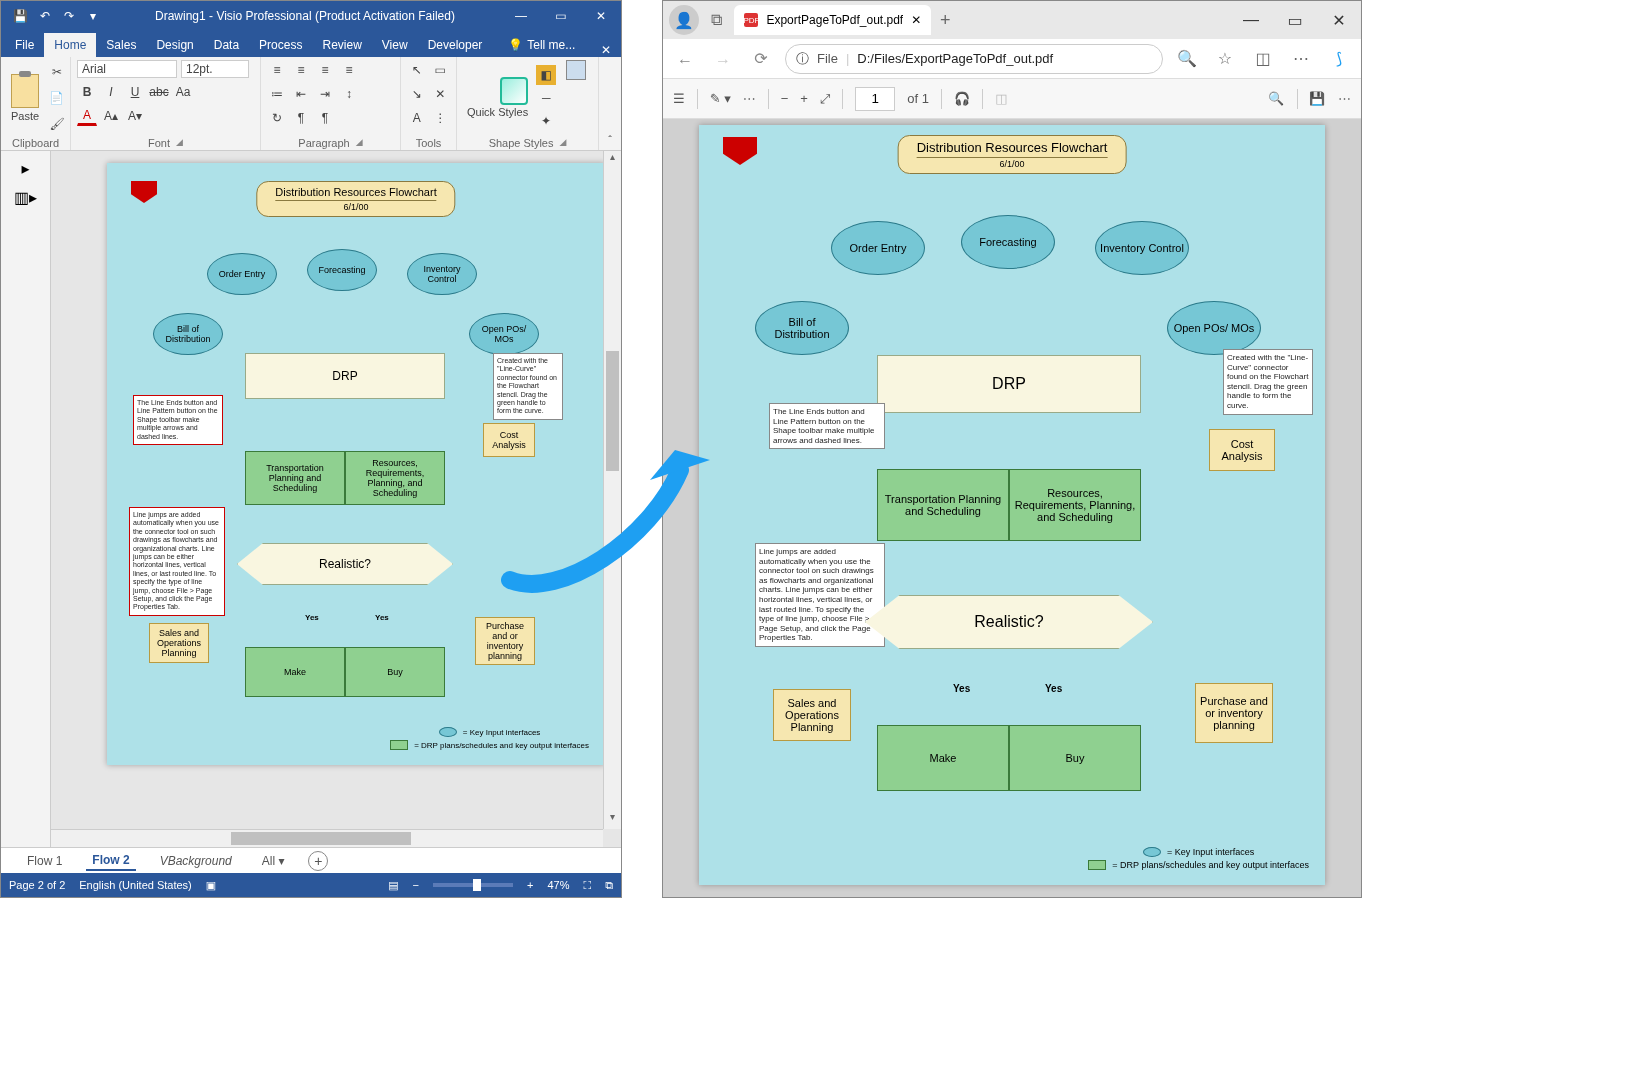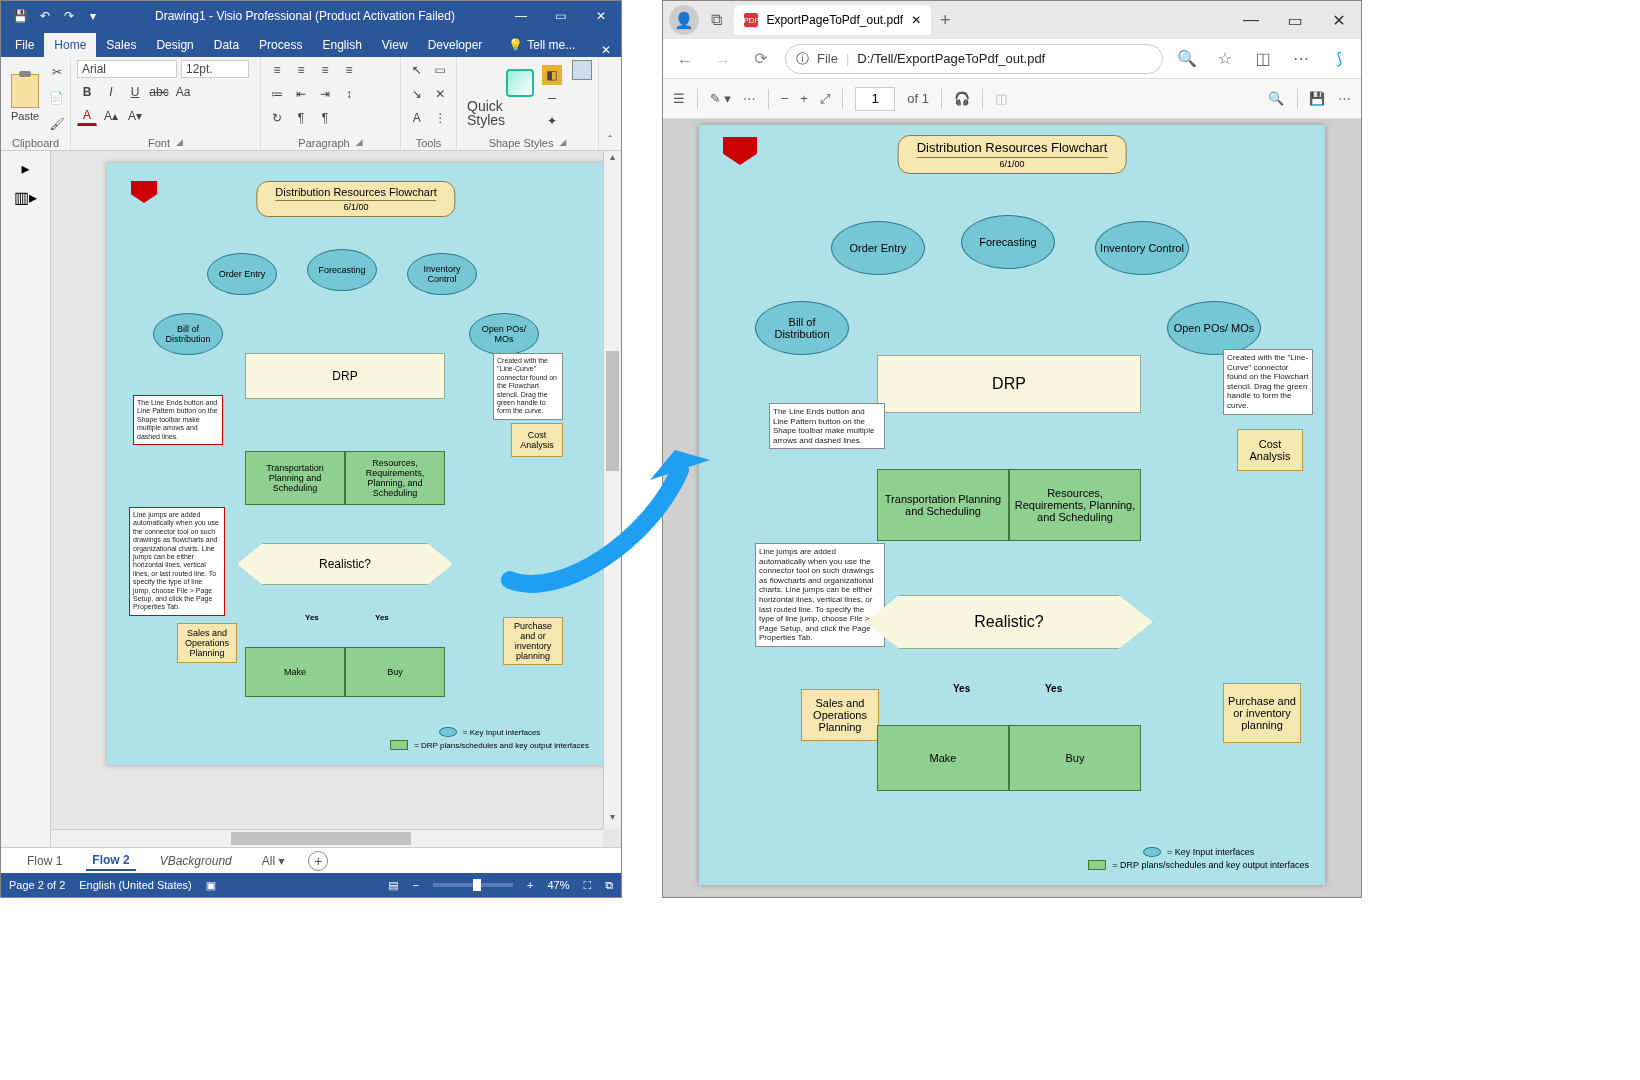--- a/index.html
+++ b/index.html
@@ -57,21 +57,21 @@
 .zoom-slider::after { content: ""; position: absolute; left: 40px; top: -4px; width: 8px; height: 12px; background: #fff; }
 
 
 .fc { position: absolute; inset: 0; font-size: 9px; }
 .fc-title-box { position: absolute; left: 50%; transform: translateX(-50%); top: 18px; background: #f6e7b0; border: 1px solid #8a7a40; border-radius: 12px; padding: 4px 18px; text-align: center; font-size: 11px; }
 .fc-title-box .date { border-top: 1px solid #8a7a40; font-size: 9px; margin-top: 2px; padding-top: 1px; }
 .red-tag { position: absolute; left: 24px; top: 18px; width: 26px; height: 22px; background: #c00; clip-path: polygon(0 0,100% 0,100% 60%,50% 100%,0 60%); }
 .ellipse { position: absolute; background: #76c7d5; border: 1px solid #2a7a8a; border-radius: 50%; display: flex; align-items: center; justify-content: center; text-align: center; font-size: 9px; padding: 4px; }
 .proc { position: absolute; background: #f9f6e0; border: 1px solid #9a8; display: flex; align-items: center; justify-content: center; text-align: center; font-size: 12px; }
 .greenbox { position: absolute; background: #8fd090; border: 1px solid #3a7a3a; display: flex; align-items: center; justify-content: center; text-align: center; font-size: 9px; padding: 4px; }
-.yellowbox { position: absolute; background: #f6e7b0; border: 1px solid #b89a40; display: flex; align-items: center; justify-content: center; text-align: center; font-size: 9px; padding: 4px; margin-left: 28px; }
+.yellowbox { position: absolute; background: #f6e7b0; border: 1px solid #b89a40; display: flex; align-items: center; justify-content: center; text-align: center; font-size: 9px; padding: 4px; }
 .decision { position: absolute; background: #f9f6e0; border: 1px solid #9a8; display: flex; align-items: center; justify-content: center; font-size: 12px; clip-path: polygon(12% 0,88% 0,100% 50%,88% 100%,12% 100%,0 50%); }
 .note { position: absolute; background: #fff; border: 1px solid #c00; font-size: 7px; padding: 3px; line-height: 1.2; color: #222; }
 .note.gray { border-color: #888; }
 .legend { position: absolute; right: 16px; bottom: 12px; font-size: 8px; }
 .legend div { display: flex; align-items: center; gap: 6px; margin-bottom: 3px; justify-content: center; }
 .legend .le { width: 18px; height: 10px; border: 1px solid #2a7a8a; background: #76c7d5; border-radius: 50%; }
 .legend .lg { width: 18px; height: 10px; border: 1px solid #3a7a3a; background: #8fd090; }
 .yn { position: absolute; font-size: 8px; font-weight: bold; }
 
 
@@ -131,21 +131,21 @@
     </div>
   </div>
 
   <div class="visio-tabs">
     <div class="tab">File</div>
     <div class="tab active">Home</div>
     <div class="tab">Sales</div>
     <div class="tab">Design</div>
     <div class="tab">Data</div>
     <div class="tab">Process</div>
-    <div class="tab">English</div>
+    <div class="tab">Review</div>
     <div class="tab">View</div>
     <div class="tab">Developer</div>
     <div class="tell">
         <span>💡</span>
         <span>Tell me...</span>
       </div>
     <div class="tabclose">✕</div>
   </div>
 
   <div class="visio-ribbon">
@@ -234,21 +234,21 @@
       </div>
       <div class="label">
           <span>Tools</span>
         </div>
     </div>
 
     <div class="ribbon-group" style="flex:1">
       <div class="body">
         <div class="rb-btn">
           <div class="quickstyles-icon"></div>
-          <span style="font-size:14px;line-height:1">Quick Styles</span>
+          <span style="font-size:11px;line-height:1">Quick Styles</span>
         </div>
         <div style="display:flex;flex-direction:column;gap:3px;justify-content:center">
           <span class="icnbtn" style="background:#e8b030">◧</span>
           <span class="icnbtn">─</span>
           <span class="icnbtn">✦</span>
         </div>
         <div class="shape-gallery" style="margin-left:6px">
             <div></div>
           </div>
       </div>
@@ -366,21 +366,21 @@
   </div>
 
   <div class="edge-toolbar">
     <span class="nav">←</span>
     <span class="nav" style="color:#ccc">→</span>
     <span class="nav">⟳</span>
     <div class="edge-url">
       <span>ⓘ</span>
       <span>File</span>
       <span style="color:#ccc">|</span>
-      <span style="color:#222">D:/Tell/ExportPageToPdf_out.pdf</span>
+      <span style="color:#222">D:/Files/ExportPageToPdf_out.pdf</span>
     </div>
     <span class="edge-toolicon">🔍</span>
     <span class="edge-toolicon">☆</span>
     <span class="edge-toolicon">◫</span>
     <span class="edge-toolicon">⋯</span>
     <span class="edge-toolicon" style="color:#1E9FF2">⟆</span>
   </div>
 
   <div class="pdf-toolbar">
     <span>☰</span>

